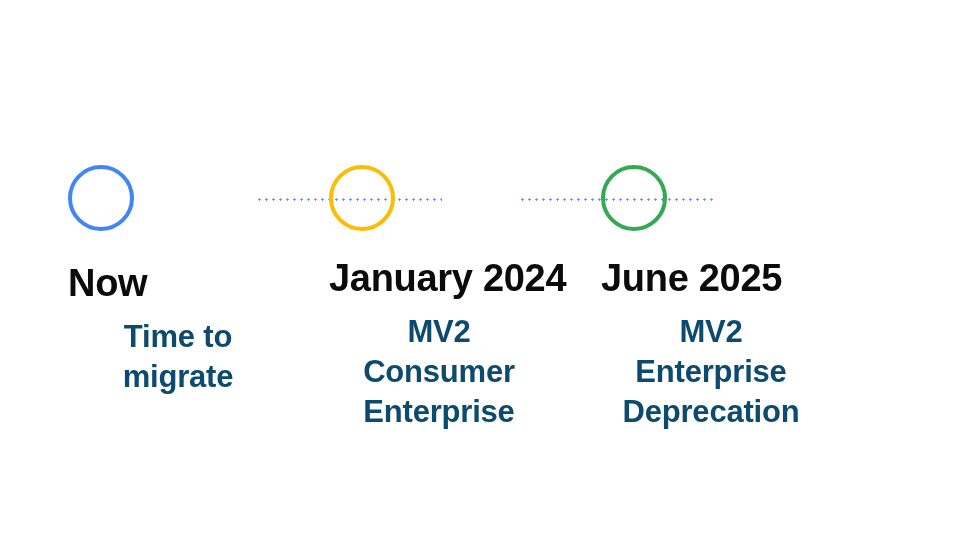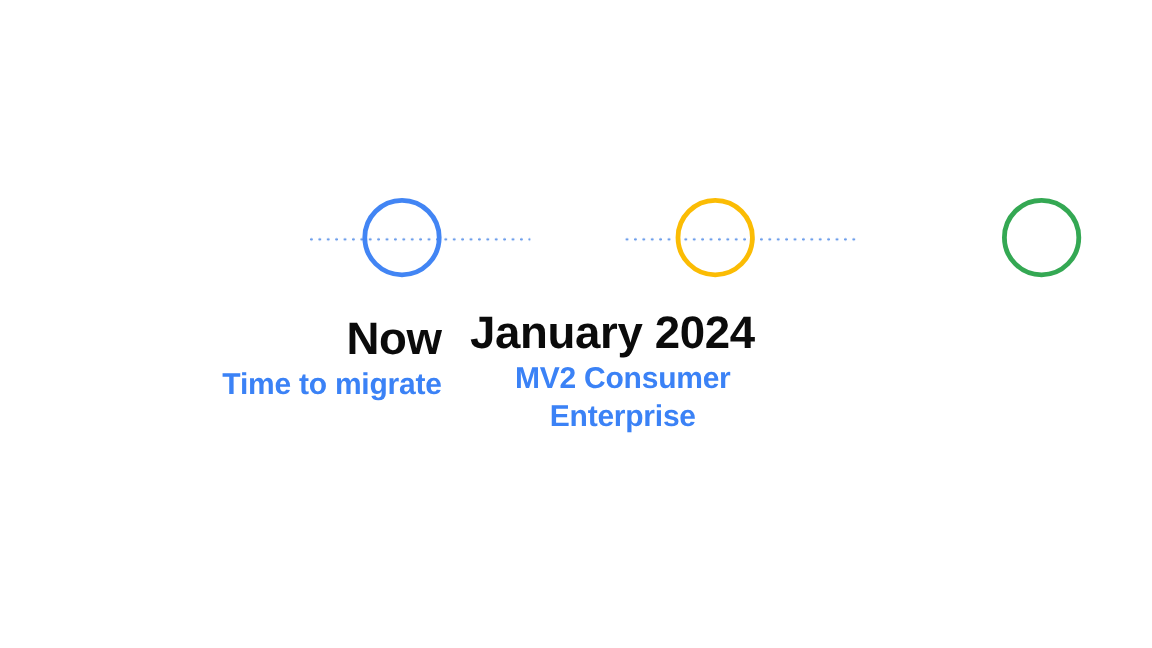--- a/index.html
+++ b/index.html
@@ -37,21 +37,21 @@
   #connector-1 { left: 256px; width: 186px; }
   #connector-2 { left: 519px; width: 197px; }
 
   
   .milestone {
     position: absolute;
     top: 150px;
     width: 300px;
     display: flex;
     flex-direction: column;
-    align-items: flex-end;
+    align-items: flex-start;
   }
   #milestone-now        { left: 68px; }
   #milestone-june-2024  { left: 329px; }
   #milestone-june-2025  { left: 601px; }
 
   .marker {
     width: 58px;
     height: 58px;
     border-radius: 50%;
     border: 4px solid #000;
@@ -67,23 +67,24 @@
     font-size: 38px;
     font-weight: bold;
     color: #0b0b0b;
     letter-spacing: -0.3px;
     line-height: 1.05;
     text-align: center;
     white-space: nowrap;
   }
 
   .milestone-caption {
-    font-size: 25px;
+    margin-top: 13px;
+    font-size: 31px;
     font-weight: bold;
-    color: #3b82f6;
+    color: #0c4a6e;
     letter-spacing: -0.2px;
     line-height: 1.3;
     text-align: center;
     max-width: 220px;
   }
 
   
   #milestone-june-2024 .milestone-heading,
   #milestone-june-2025 .milestone-heading { margin-top: 28px; }
 </style>
@@ -103,15 +104,17 @@
   </div>
 
   <div class="milestone" id="milestone-june-2024">
     <div class="marker" id="marker-june-2024" style="border-color: rgb(251, 188, 4);"></div>
     <div class="milestone-heading">January 2024</div>
     <div class="milestone-caption">MV2 Consumer Enterprise</div>
   </div>
 
   <div class="milestone" id="milestone-june-2025">
     <div class="marker" id="marker-june-2025" style="border-color: rgb(52, 168, 83);"></div>
+    <div class="milestone-heading">June 2025</div>
+    <div class="milestone-caption">MV2 Enterprise Deprecation</div>
   </div>
 
 </div>
 
 </body></html>

